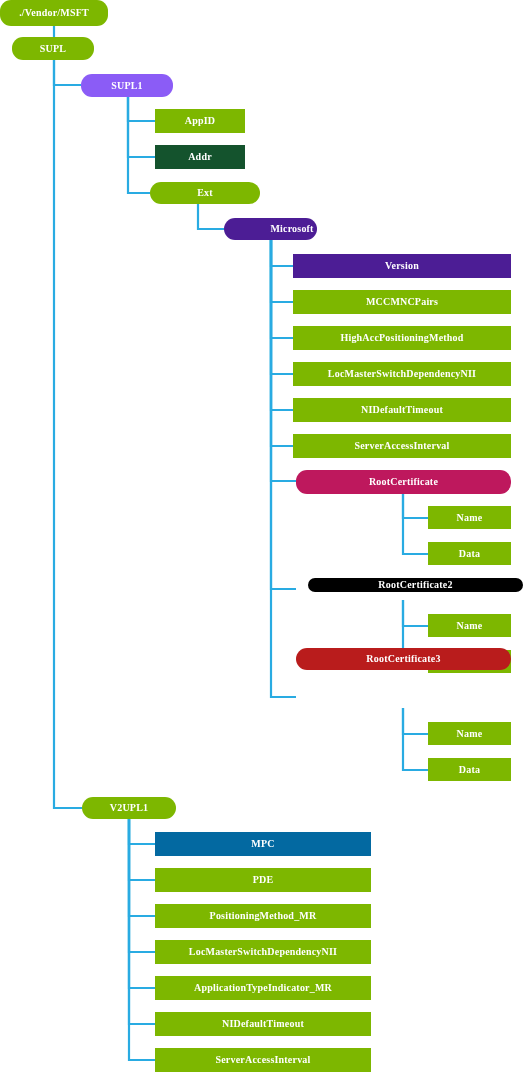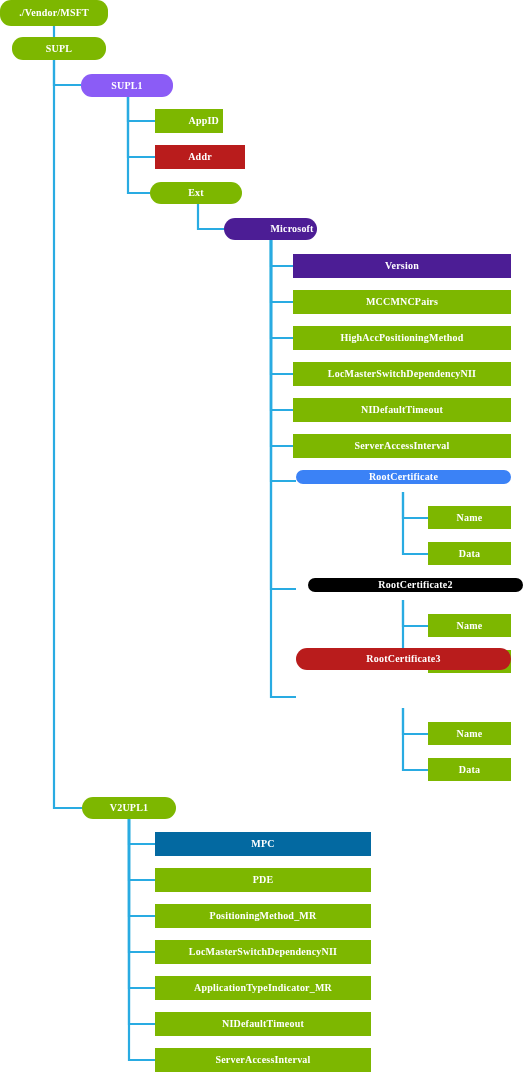--- a/index.html
+++ b/index.html
@@ -141,33 +141,33 @@
         <path d="M 129 819 L 129 1024 L 155 1024" fill="none" stroke="#29ABE2" stroke-width="2.2" stroke-linecap="butt" stroke-linejoin="miter"></path>
       </g>
       <g>
         <path d="M 129 819 L 129 1060 L 155 1060" fill="none" stroke="#29ABE2" stroke-width="2.2" stroke-linecap="butt" stroke-linejoin="miter"></path>
       </g>
     </svg>
   <div id="nodes-layer">
       <div class="node rounded" style="left: 0px; top: 0px; width: 108px; height: 26px; background: rgb(125, 183, 0); color: rgb(255, 255, 255);">
         <span class="label">./Vendor/MSFT</span>
       </div>
-      <div class="node rounded" style="left: 12px; top: 37px; width: 94px; height: 23px; background: rgb(125, 183, 0); color: rgb(255, 255, 255);">
+      <div class="node rounded" style="left: 12px; top: 37px; width: 82px; height: 23px; background: rgb(125, 183, 0); color: rgb(255, 255, 255);">
         <span class="label">SUPL</span>
       </div>
       <div class="node rounded" style="left: 81px; top: 74px; width: 92px; height: 23px; background: #8b5cf6; color: rgb(255, 255, 255);">
         <span class="label">SUPL1</span>
       </div>
-      <div class="node rect" style="left: 155px; top: 109px; width: 68px; height: 24px; background: rgb(125, 183, 0); color: rgb(255, 255, 255); justify-content: flex-end;">
+      <div class="node rect" style="left: 155px; top: 109px; width: 90px; height: 24px; background: rgb(125, 183, 0); color: rgb(255, 255, 255);">
         <span class="label">AppID</span>
       </div>
-      <div class="node rect" style="left: 155px; top: 145px; width: 90px; height: 24px; background: #b91c1c; color: rgb(255, 255, 255);">
+      <div class="node rect" style="left: 155px; top: 145px; width: 90px; height: 24px; background: #14532d; color: rgb(255, 255, 255);">
         <span class="label">Addr</span>
       </div>
-      <div class="node rounded" style="left: 150px; top: 182px; width: 92px; height: 22px; background: rgb(125, 183, 0); color: rgb(255, 255, 255);">
+      <div class="node rounded" style="left: 150px; top: 182px; width: 110px; height: 22px; background: rgb(125, 183, 0); color: rgb(255, 255, 255);">
         <span class="label">Ext</span>
       </div>
       <div class="node rounded" style="left: 224px; top: 218px; width: 93px; height: 22px; background: #4c1d95; color: rgb(255, 255, 255); padding-left: 43px;">
         <span class="label">Microsoft</span>
       </div>
       <div class="node rect" style="left: 293px; top: 254px; width: 218px; height: 24px; background: #4c1d95; color: rgb(255, 255, 255);">
         <span class="label">Version</span>
       </div>
       <div class="node rect" style="left: 293px; top: 290px; width: 218px; height: 24px; background: rgb(125, 183, 0); color: rgb(255, 255, 255);">
         <span class="label">MCCMNCPairs</span>
@@ -177,21 +177,21 @@
       </div>
       <div class="node rect" style="left: 293px; top: 362px; width: 218px; height: 24px; background: rgb(125, 183, 0); color: rgb(255, 255, 255);">
         <span class="label">LocMasterSwitchDependencyNII</span>
       </div>
       <div class="node rect" style="left: 293px; top: 398px; width: 218px; height: 24px; background: rgb(125, 183, 0); color: rgb(255, 255, 255);">
         <span class="label">NIDefaultTimeout</span>
       </div>
       <div class="node rect" style="left: 293px; top: 434px; width: 218px; height: 24px; background: rgb(125, 183, 0); color: rgb(255, 255, 255);">
         <span class="label">ServerAccessInterval</span>
       </div>
-      <div class="node rounded" style="left: 296px; top: 470px; width: 215px; height: 14px; background: #3b82f6; color: rgb(255, 255, 255);">
+      <div class="node rounded" style="left: 296px; top: 470px; width: 215px; height: 24px; background: #be185d; color: rgb(255, 255, 255);">
         <span class="label">RootCertificate</span>
       </div>
       <div class="node rect" style="left: 428px; top: 506px; width: 83px; height: 23px; background: rgb(125, 183, 0); color: rgb(255, 255, 255);">
         <span class="label">Name</span>
       </div>
       <div class="node rect" style="left: 428px; top: 542px; width: 83px; height: 23px; background: rgb(125, 183, 0); color: rgb(255, 255, 255);">
         <span class="label">Data</span>
       </div>
       <div class="node rounded" style="left: 308px; top: 578px; width: 215px; height: 14px; background: #000000; color: rgb(255, 255, 255);">
         <span class="label">RootCertificate2</span>

